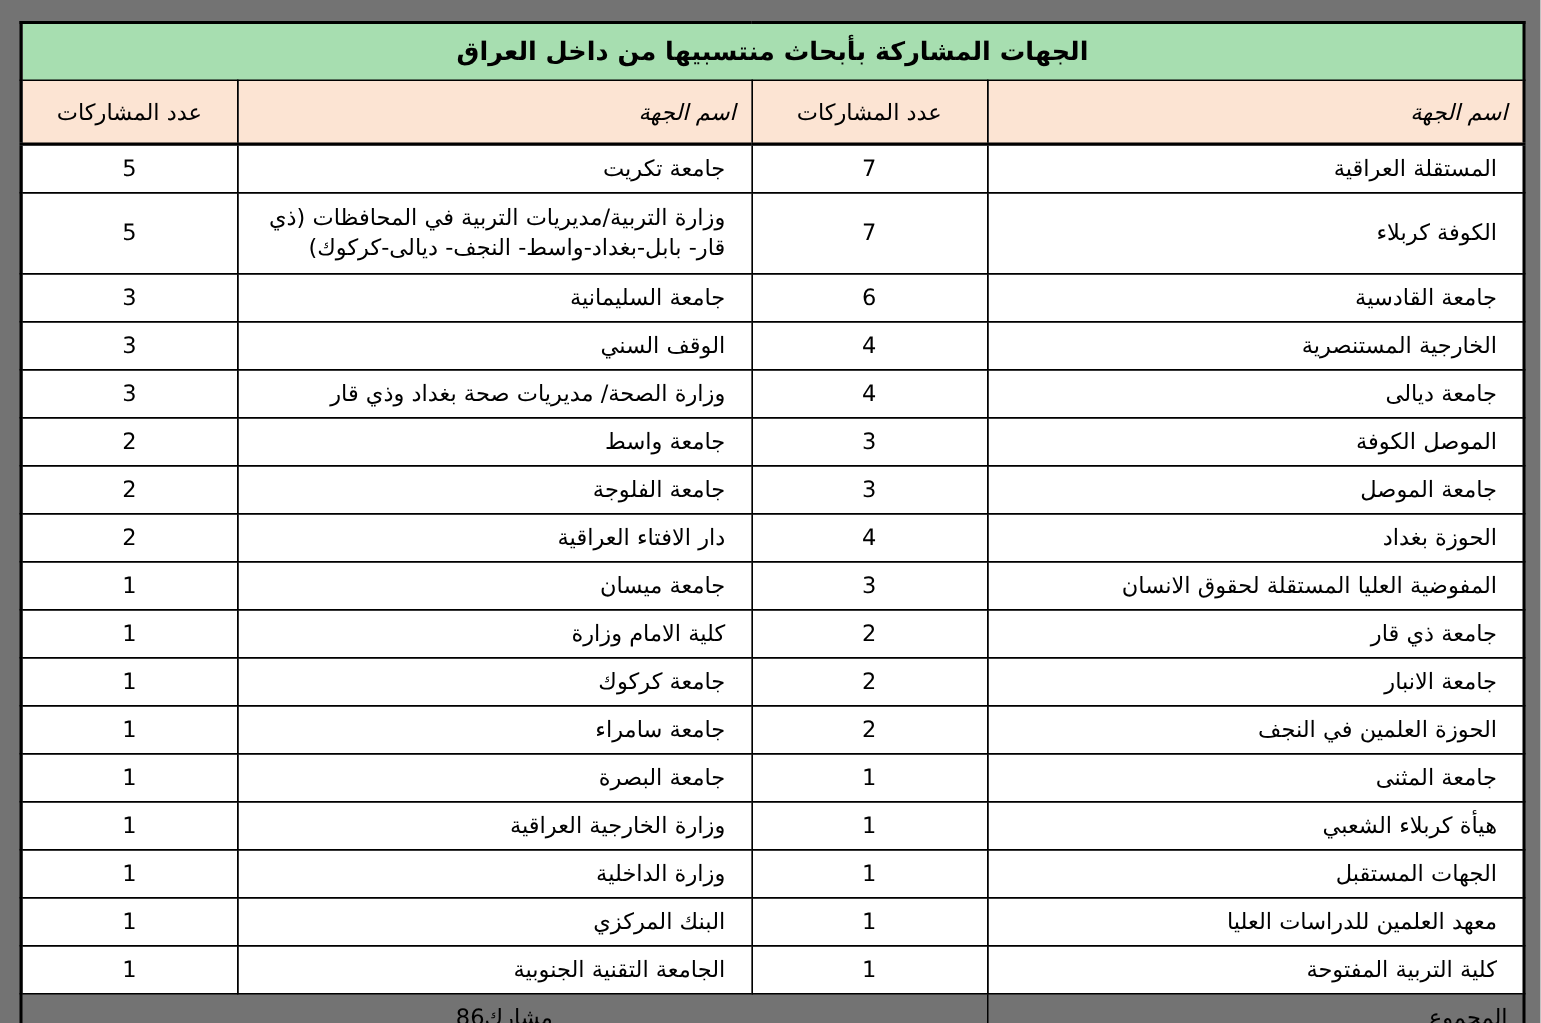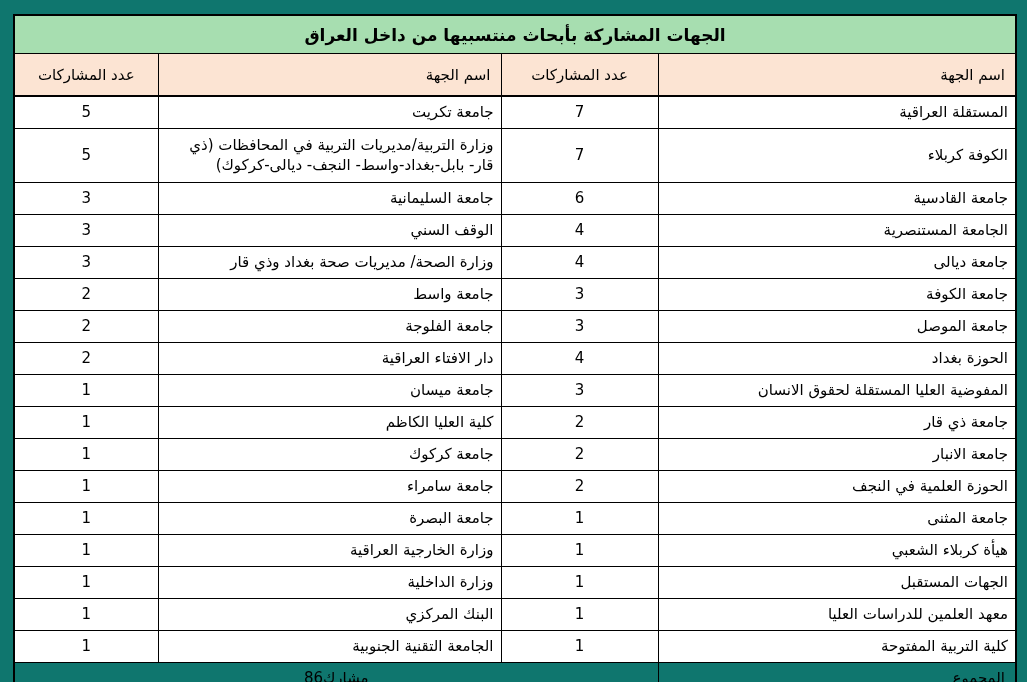--- a/index.html
+++ b/index.html
@@ -5,21 +5,21 @@
   html, body {
     margin: 0;
     padding: 0;
     background: #ffffff;
     font-family: "DejaVu Sans", "Liberation Sans", sans-serif;
   }
   .page {
     position: relative;
     width: 1027px;
     height: 682px;
-    background: #0f766e;
+    background: #737373;
     overflow: hidden;
   }
   table.participants {
     position: absolute;
     top: 14px;
     left: 13px;
     width: 1002px;
     border-collapse: collapse;
     table-layout: fixed;
     direction: rtl;
@@ -45,35 +45,36 @@
   tr.header-row th {
     height: 37px;
     background: var(--header-bg, #fce4d3);
     font-weight: 400;
     font-size: 15px;
     border-bottom-width: 2px;
   }
   th.name-h {
     text-align: right;
     padding: 2px 10px;
+    font-style: italic;
   }
   th.count-h {
     text-align: center;
     padding: 2px 4px;
   }
   tbody tr {
     height: 32px;
     background: #ffffff;
   }
   tbody tr.tall {
     height: 54px;
   }
   td.name {
     text-align: right;
-    padding: 2px 7px;
+    padding: 2px 17px;
     font-size: 15px;
     line-height: 1.35;
   }
   td.num {
     text-align: center;
     padding: 2px 4px;
     font-size: 15px;
   }
   tfoot tr {
     height: 32px;
@@ -126,33 +127,33 @@
         <td class="name">وزارة التربية/مديريات التربية في المحافظات (ذي قار- بابل-بغداد-واسط- النجف- ديالى-كركوك)</td>
         <td class="num">5</td>
       </tr>
       <tr>
         <td class="name">جامعة القادسية</td>
         <td class="num">6</td>
         <td class="name">جامعة السليمانية</td>
         <td class="num">3</td>
       </tr>
       <tr>
-        <td class="name">الجامعة المستنصرية</td>
+        <td class="name">الخارجية المستنصرية</td>
         <td class="num">4</td>
         <td class="name">الوقف السني</td>
         <td class="num">3</td>
       </tr>
       <tr>
         <td class="name">جامعة ديالى</td>
         <td class="num">4</td>
         <td class="name">وزارة الصحة/ مديريات صحة بغداد وذي قار</td>
         <td class="num">3</td>
       </tr>
       <tr>
-        <td class="name">جامعة الكوفة</td>
+        <td class="name">الموصل الكوفة</td>
         <td class="num">3</td>
         <td class="name">جامعة واسط</td>
         <td class="num">2</td>
       </tr>
       <tr>
         <td class="name">جامعة الموصل</td>
         <td class="num">3</td>
         <td class="name">جامعة الفلوجة</td>
         <td class="num">2</td>
       </tr>
@@ -164,31 +165,31 @@
       </tr>
       <tr>
         <td class="name">المفوضية العليا المستقلة لحقوق الانسان</td>
         <td class="num">3</td>
         <td class="name">جامعة ميسان</td>
         <td class="num">1</td>
       </tr>
       <tr>
         <td class="name">جامعة ذي قار</td>
         <td class="num">2</td>
-        <td class="name">كلية العليا الكاظم</td>
+        <td class="name">كلية الامام وزارة</td>
         <td class="num">1</td>
       </tr>
       <tr>
         <td class="name">جامعة الانبار</td>
         <td class="num">2</td>
         <td class="name">جامعة كركوك</td>
         <td class="num">1</td>
       </tr>
       <tr>
-        <td class="name">الحوزة العلمية في النجف</td>
+        <td class="name">الحوزة العلمين في النجف</td>
         <td class="num">2</td>
         <td class="name">جامعة سامراء</td>
         <td class="num">1</td>
       </tr>
       <tr>
         <td class="name">جامعة المثنى</td>
         <td class="num">1</td>
         <td class="name">جامعة البصرة</td>
         <td class="num">1</td>
       </tr>

